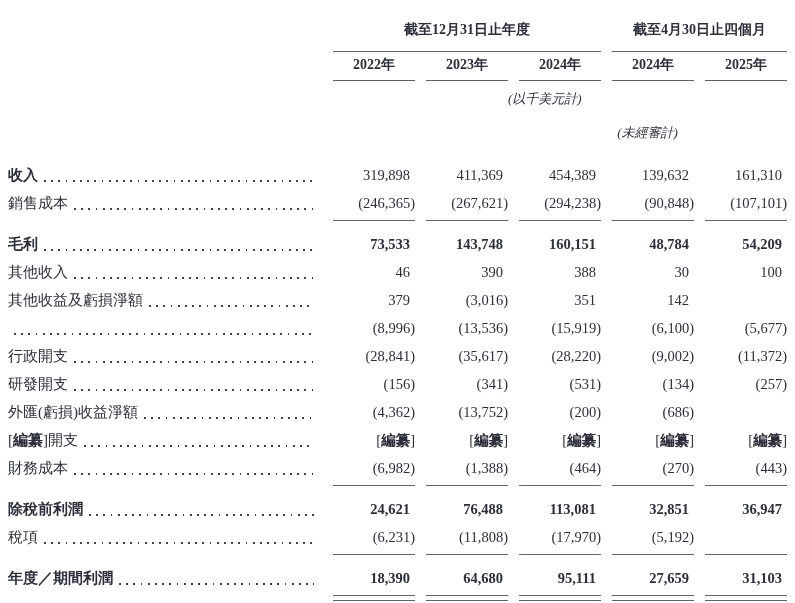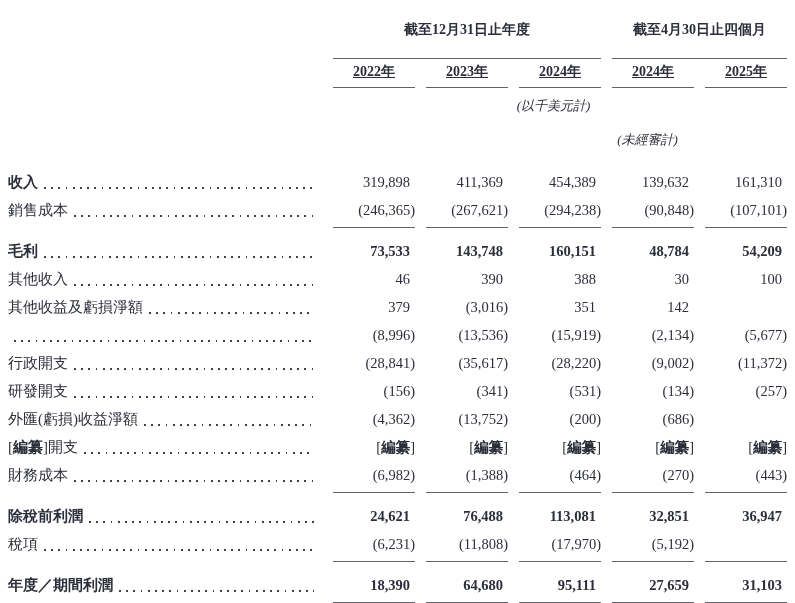--- a/index.html
+++ b/index.html
@@ -10,36 +10,36 @@
   }
   .sheet { position:relative; padding:20px 0 0 8px; width:779px; }
 
   
   .hrow { display:flex; }
   .lspacer { width:314px; flex:0 0 auto; }
   .grp1 { width:279px; flex:0 0 auto; }
   .grp2 { width:186px; flex:0 0 auto; }
   .grpline {
     margin-left:11px; text-align:center; font-weight:bold; font-size:14px;
-    line-height:20px; padding-bottom:18px;
+    line-height:20px; padding-bottom:11px;
     border-bottom:1.5px solid #62626d; white-space:nowrap;
   }
   .yearsrow { margin-top:3px; }
-  .ycell { width:93px; flex:0 0 auto;text-decoration:underline; }
+  .ycell { width:93px; flex:0 0 auto; }
   .yline {
     margin-left:11px; text-align:center; font-weight:bold; font-size:14px;
     line-height:20px; padding-bottom:5px; border-bottom:1.5px solid #62626d;
   }
   .noterow1 { margin-top:9px; }
   .noterow2 { margin-top:17px; }
   .note {
     width:93px; flex:0 0 auto; font-style:italic; font-size:13px;
     line-height:17px; white-space:nowrap;
   }
-  .note.right { text-align:center; padding-right:2px; box-sizing:border-box; }
+  .note.right { text-align:left; padding-right:2px; box-sizing:border-box; }
   .note.center { text-align:center; }
   .sp500 { width:500px; flex:0 0 auto; }
   .sp593 { width:593px; flex:0 0 auto; }
 
   
   .tbody { margin-top:20px; }
   .trow { display:flex; height:28px; line-height:28px; }
   .rlabel { width:314px; flex:0 0 auto; display:flex; padding-right:6px; box-sizing:border-box; }
   .lt { white-space:nowrap; font-size:15px; }
   .dots {
@@ -182,21 +182,21 @@
       <div class="val"><span class="pad">142</span></div>
     </div>
 
     <div class="trow">
       <div class="rlabel">
           <span class="dots"></span>
         </div>
       <div class="val"><span>(8,996)</span></div>
       <div class="val"><span>(13,536)</span></div>
       <div class="val"><span>(15,919)</span></div>
-      <div class="val"><span>(2,134)</span></div>
+      <div class="val"><span>(6,100)</span></div>
       <div class="val"><span>(5,677)</span></div>
     </div>
 
     <div class="trow">
       <div class="rlabel">
           <span class="lt">行政開支</span>
           <span class="dots"></span>
         </div>
       <div class="val"><span>(28,841)</span></div>
       <div class="val"><span>(35,617)</span></div>

